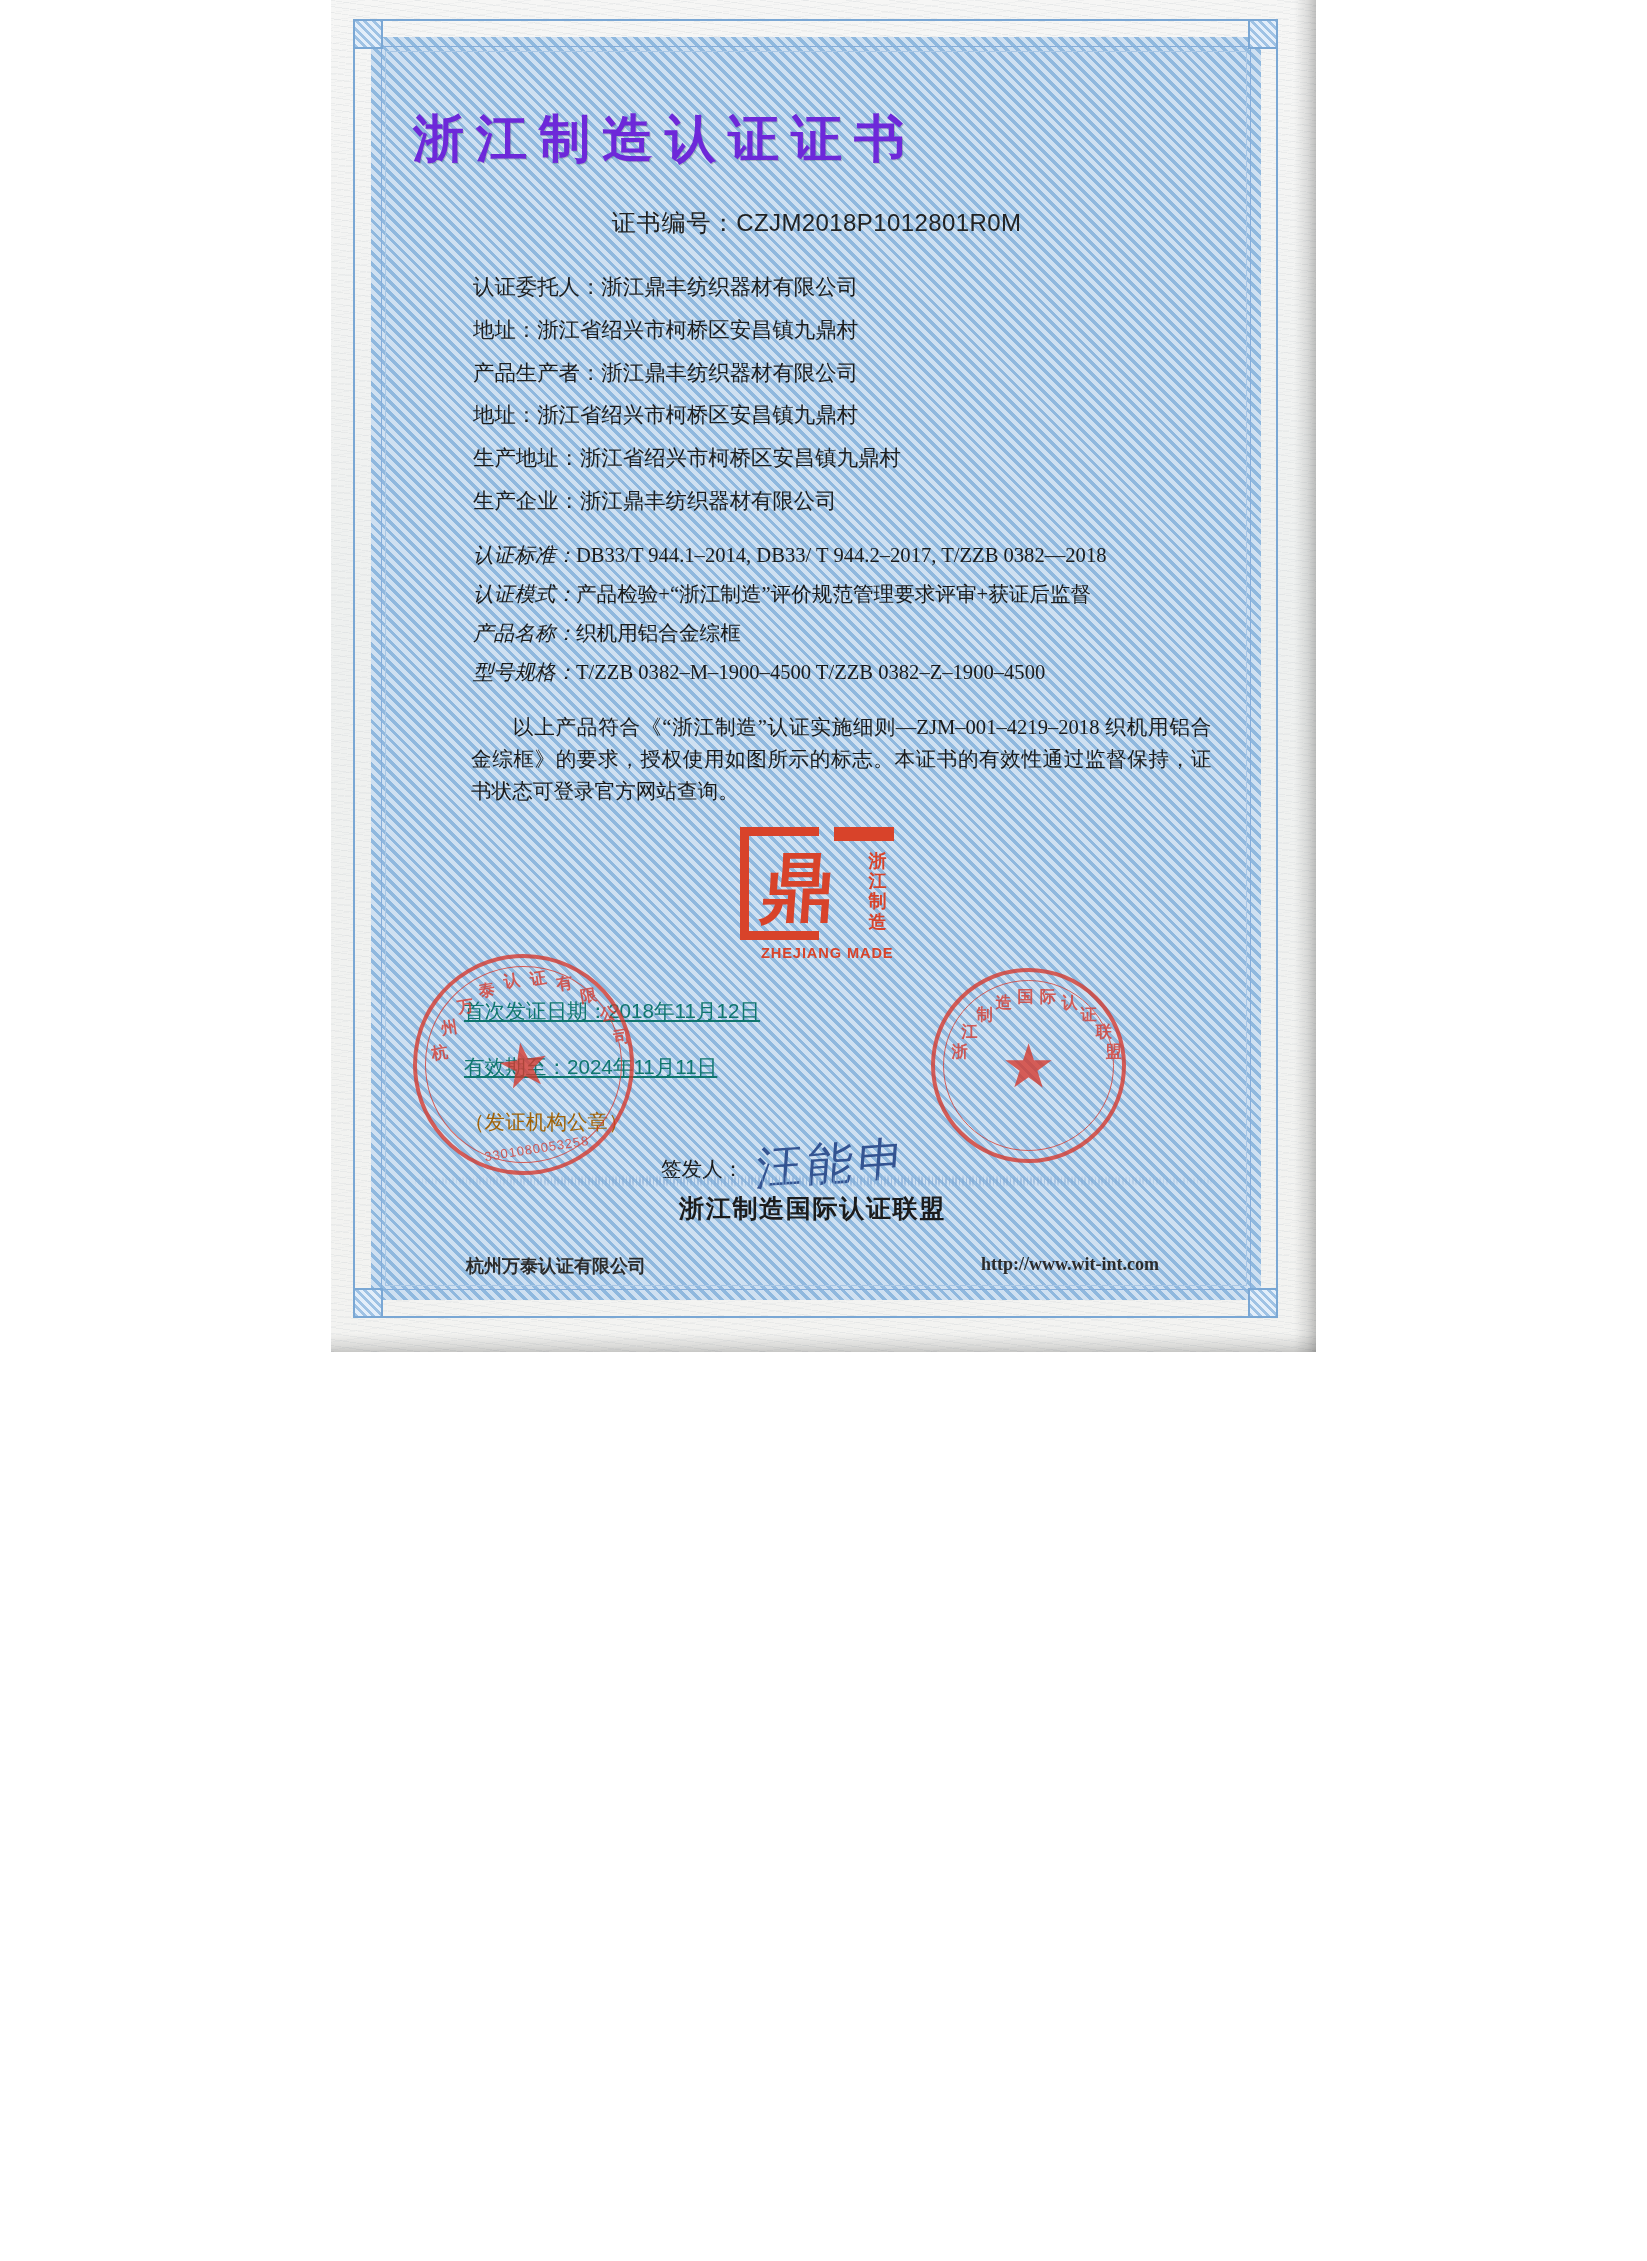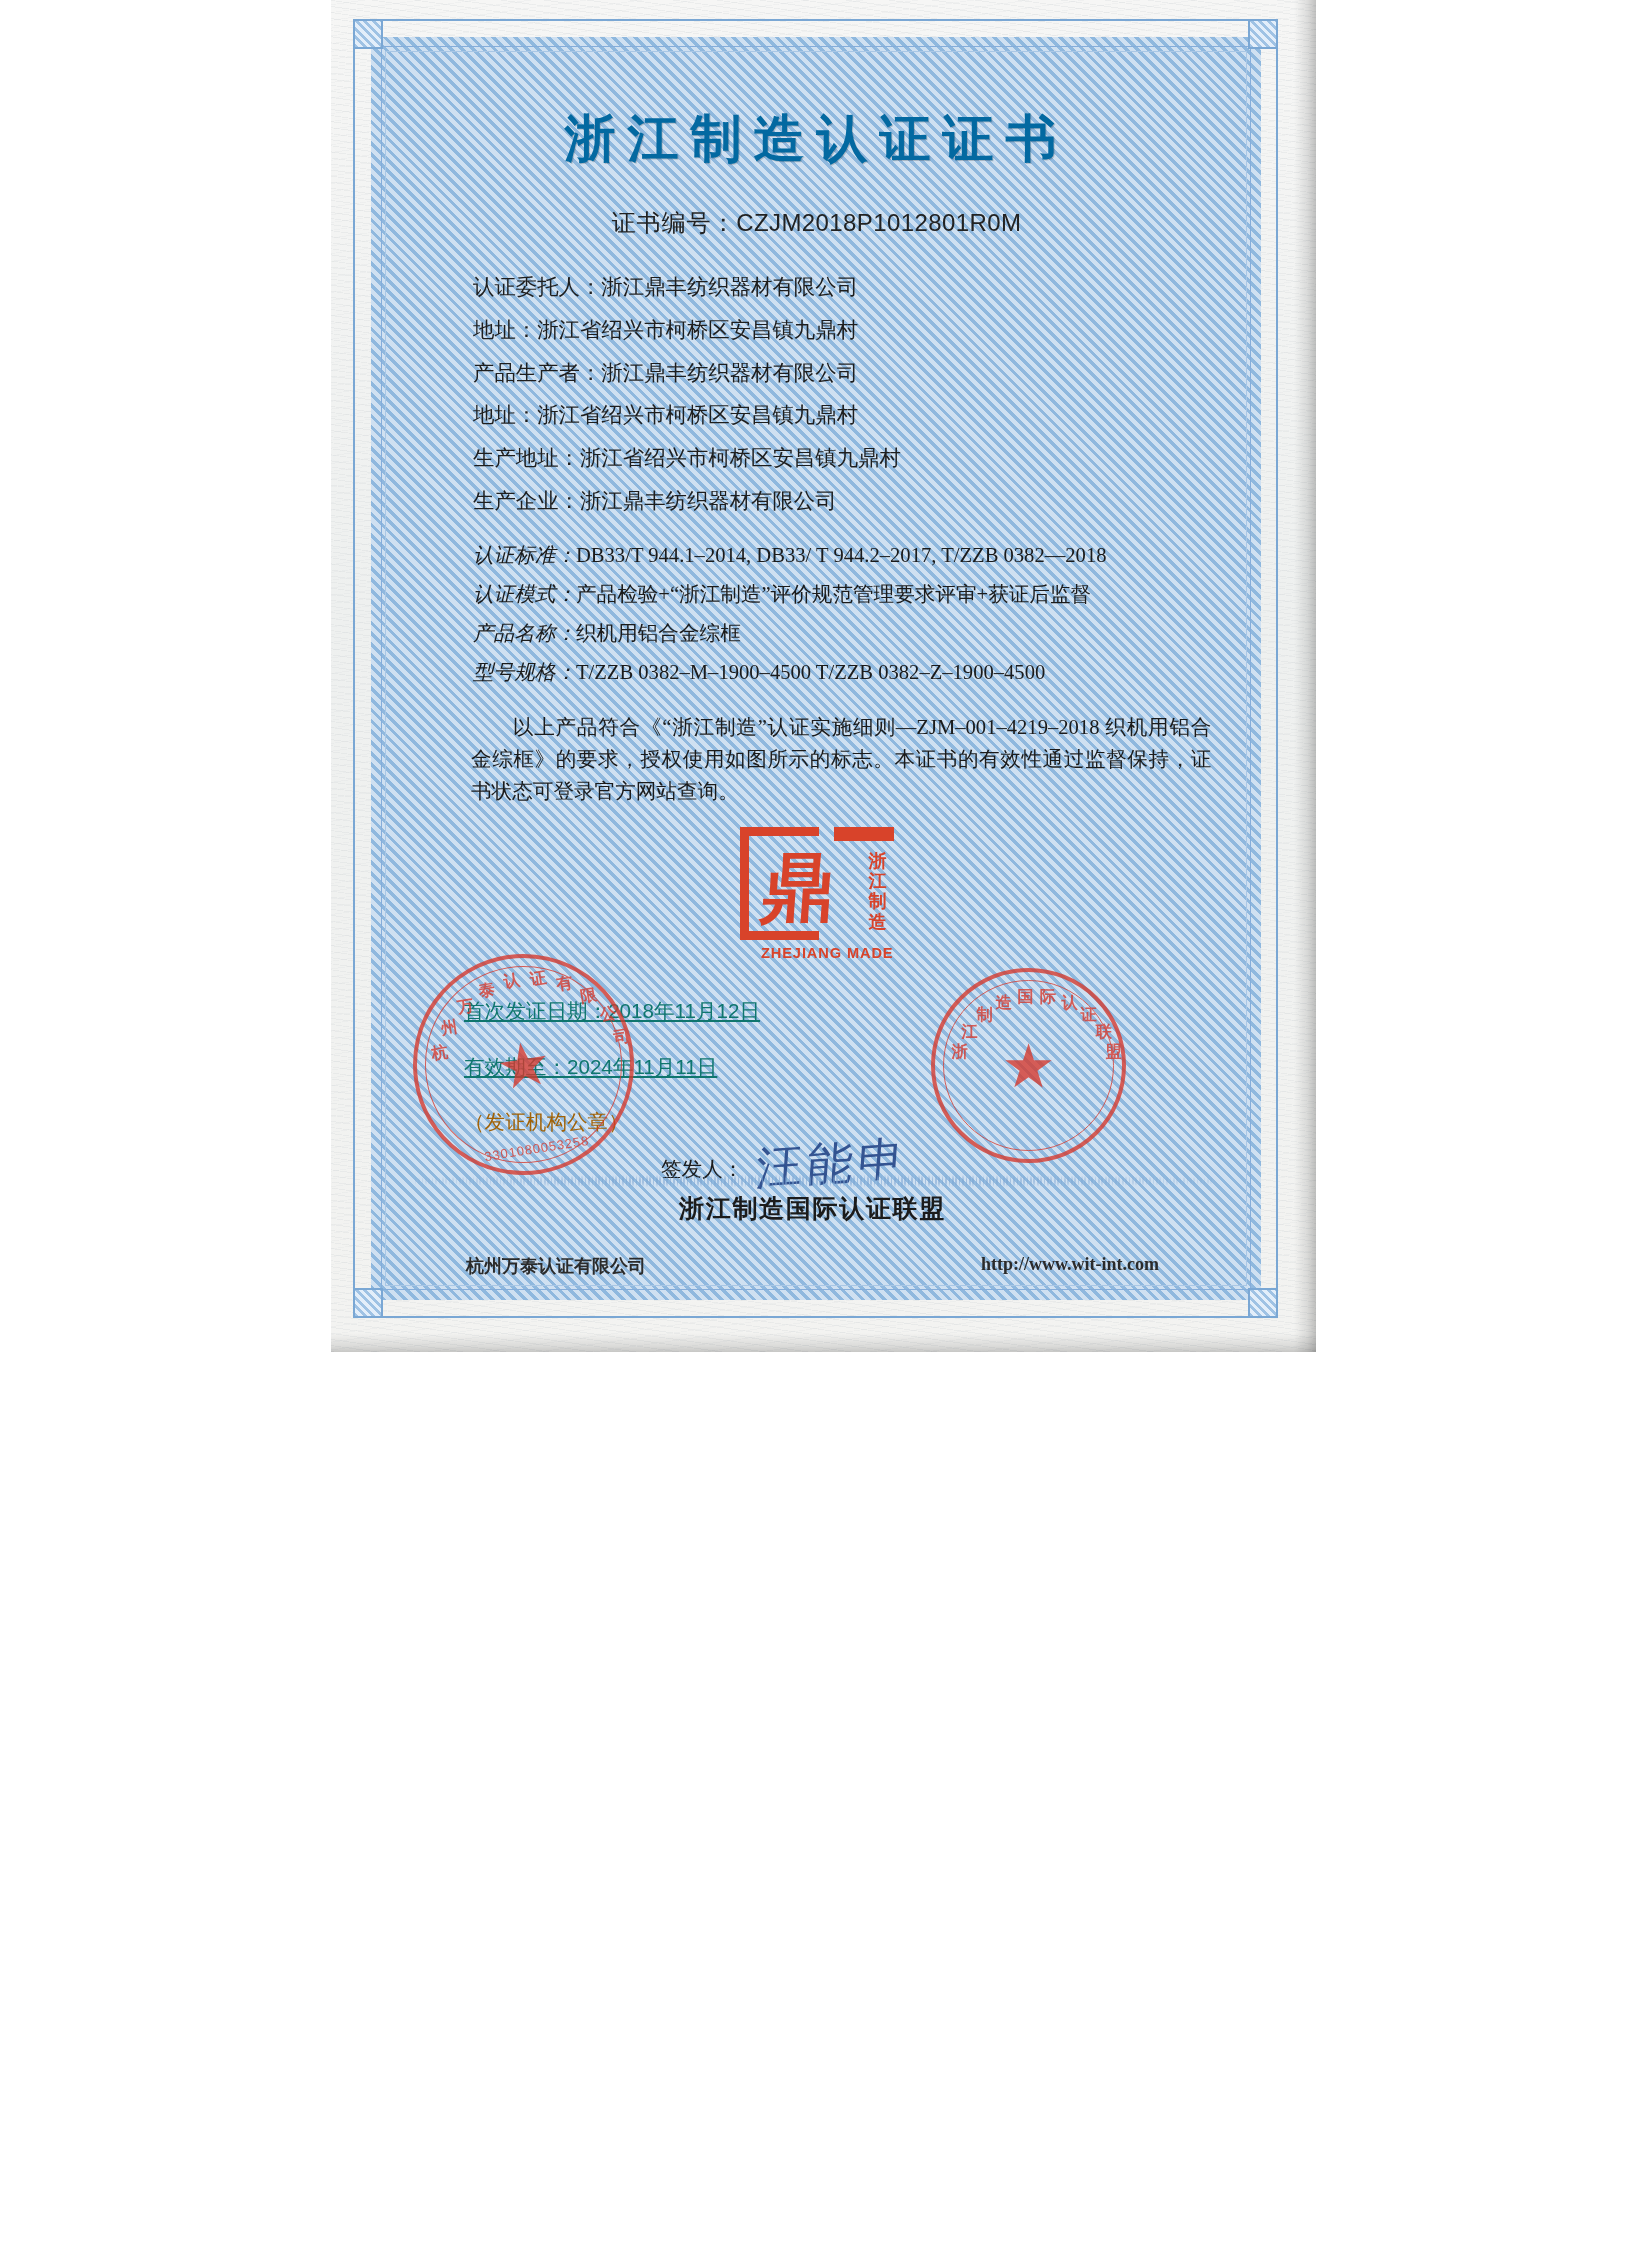--- a/index.html
+++ b/index.html
@@ -76,26 +76,25 @@
     border: 2.6px solid #7aa7d4;
     background: repeating-linear-gradient(45deg,#9fc2e4 0,#9fc2e4 2.6px,#e3eefa 2.6px,#e3eefa 6px);
   }
 
   .content {
     position: absolute;
     left: 82px; top: 79px; right: 96px; bottom: 89px;
   }
 
   .cert-title {
-    text-align: center;
     font-family: "DejaVu Serif", "Liberation Serif", serif;
     font-weight: bold;
     font-size: 51px;
     letter-spacing: 12px;
-    color: #0369a1;
+    color: #6d28d9;
     margin-top: 26px;
     text-shadow: 0.9px 0.9px 0 rgba(0,0,0,0.18);
   }
   .cert-number {
     text-align: center;
     font-family: "Liberation Sans", sans-serif;
     font-size: 24px;
     color: #222;
     margin-top: 33px;
     letter-spacing: 0.9px;

